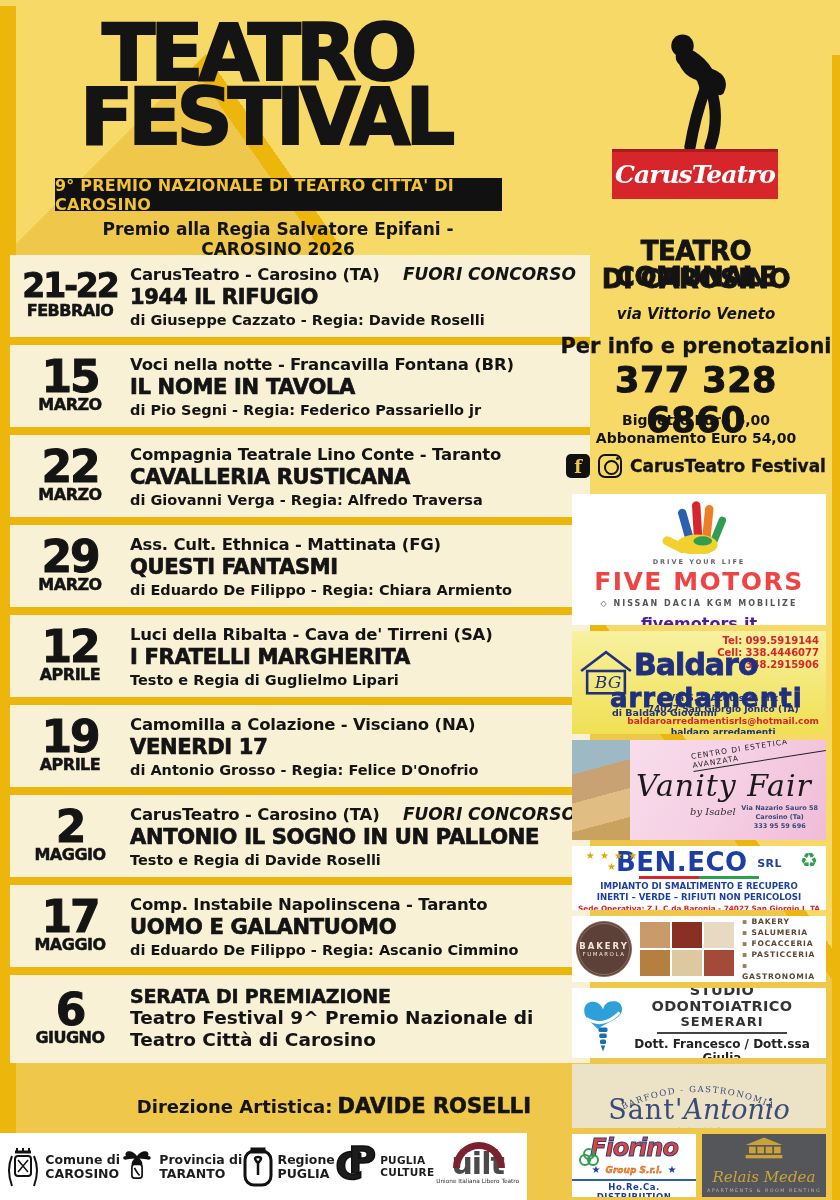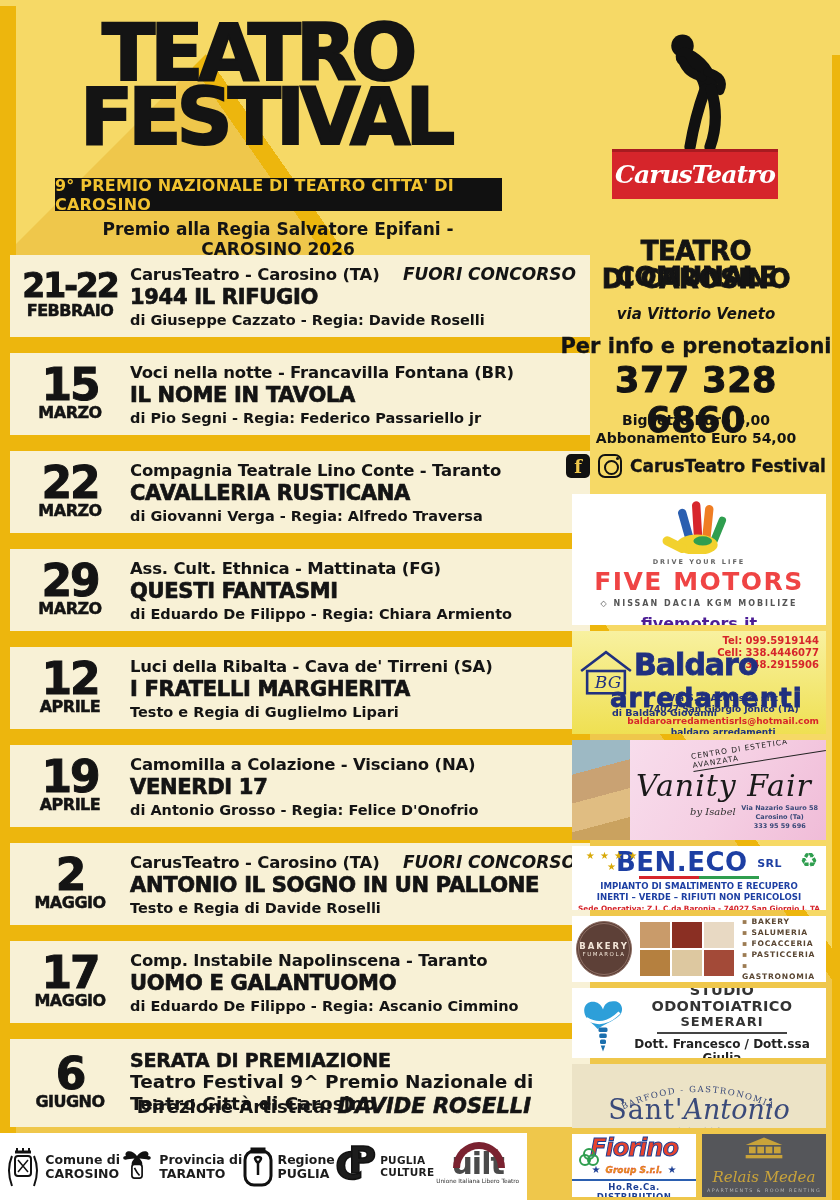--- a/index.html
+++ b/index.html
@@ -20,39 +20,39 @@
   .title .t1{font-size:78px;padding-left:22px;}
   .title .t2{font-size:78px;margin-top:-8px;}
   .banner{position:absolute;left:55px;top:178px;width:447px;height:33px;background:#111;
     display:flex;align-items:center;justify-content:center;}
   .banner span{color:#f2c330;font-weight:bold;font-size:16px;letter-spacing:.2px;}
   .subtitle{position:absolute;left:53px;top:219px;width:450px;text-align:center;
     font-weight:bold;font-size:17px;}
 
   
   #rows{position:absolute;left:10px;top:255px;width:580px;background:#edb60d;
-    display:flex;flex-direction:column;gap:16px;}
+    display:flex;flex-direction:column;gap:8px;}
   .row{background:#f8f1d6;height:82px;display:flex;position:relative;flex:none;}
   .row.award{height:88px;}
   .date{width:120px;flex:none;display:flex;flex-direction:column;justify-content:center;
     align-items:center;text-align:center;}
   .d1{font-size:44px;font-weight:bold;line-height:.85;-webkit-text-stroke:1px #141414;letter-spacing:-2px;}
   .d1.long{font-size:33px;}
   .d2{font-size:16px;font-weight:bold;-webkit-text-stroke:.5px #141414;letter-spacing:-.5px;}
   .info{flex:1;padding-top:10px;position:relative;}
   .note{position:absolute;right:14px;top:9px;font-style:italic;font-weight:bold;font-size:17px;text-align:center;}
   .company{font-size:16.5px;font-weight:bold;letter-spacing:-.2px;white-space:nowrap;}
   .etitle{font-size:21px;font-weight:bold;-webkit-text-stroke:.7px #141414;
     letter-spacing:-.3px;white-space:nowrap;margin-top:1px;}
   .credits{font-size:14.5px;font-weight:bold;margin-top:3px;white-space:nowrap;}
   .award .company{font-size:19px;-webkit-text-stroke:.5px #141414;}
   .award .eline{font-size:18.5px;font-weight:bold;line-height:1.18;}
   .direzione{position:absolute;left:10px;top:1094px;width:521px;text-align:right;white-space:nowrap;}
   .direzione .dl{font-size:18px;font-weight:bold;}
-  .direzione .dn{font-size:21px;font-weight:bold;font-style:italic;-webkit-text-stroke:.6px #141414;}
+  .direzione .dn{font-size:21px;font-weight:bold;-webkit-text-stroke:.6px #141414;}
 
   
   .footer{position:absolute;left:0;top:1133px;width:527px;height:67px;background:#fff;
     display:flex;align-items:center;justify-content:space-evenly;padding:0 6px;}
   .flogo{display:flex;align-items:center;gap:5px;color:#1c1c1c;}
   .flogo .ftxt{font-size:12.5px;font-weight:bold;line-height:1.1;}
   .cp{position:relative;width:40px;height:44px;}
   .cp .c{position:absolute;left:0;top:2px;font-size:38px;font-weight:bold;-webkit-text-stroke:1.5px #111;line-height:1;}
   .cp .p{position:absolute;left:13px;top:-4px;font-size:38px;font-weight:bold;-webkit-text-stroke:1.5px #111;line-height:1;}
   .cptxt{font-size:10.5px;font-weight:bold;line-height:1.05;letter-spacing:.3px;}

